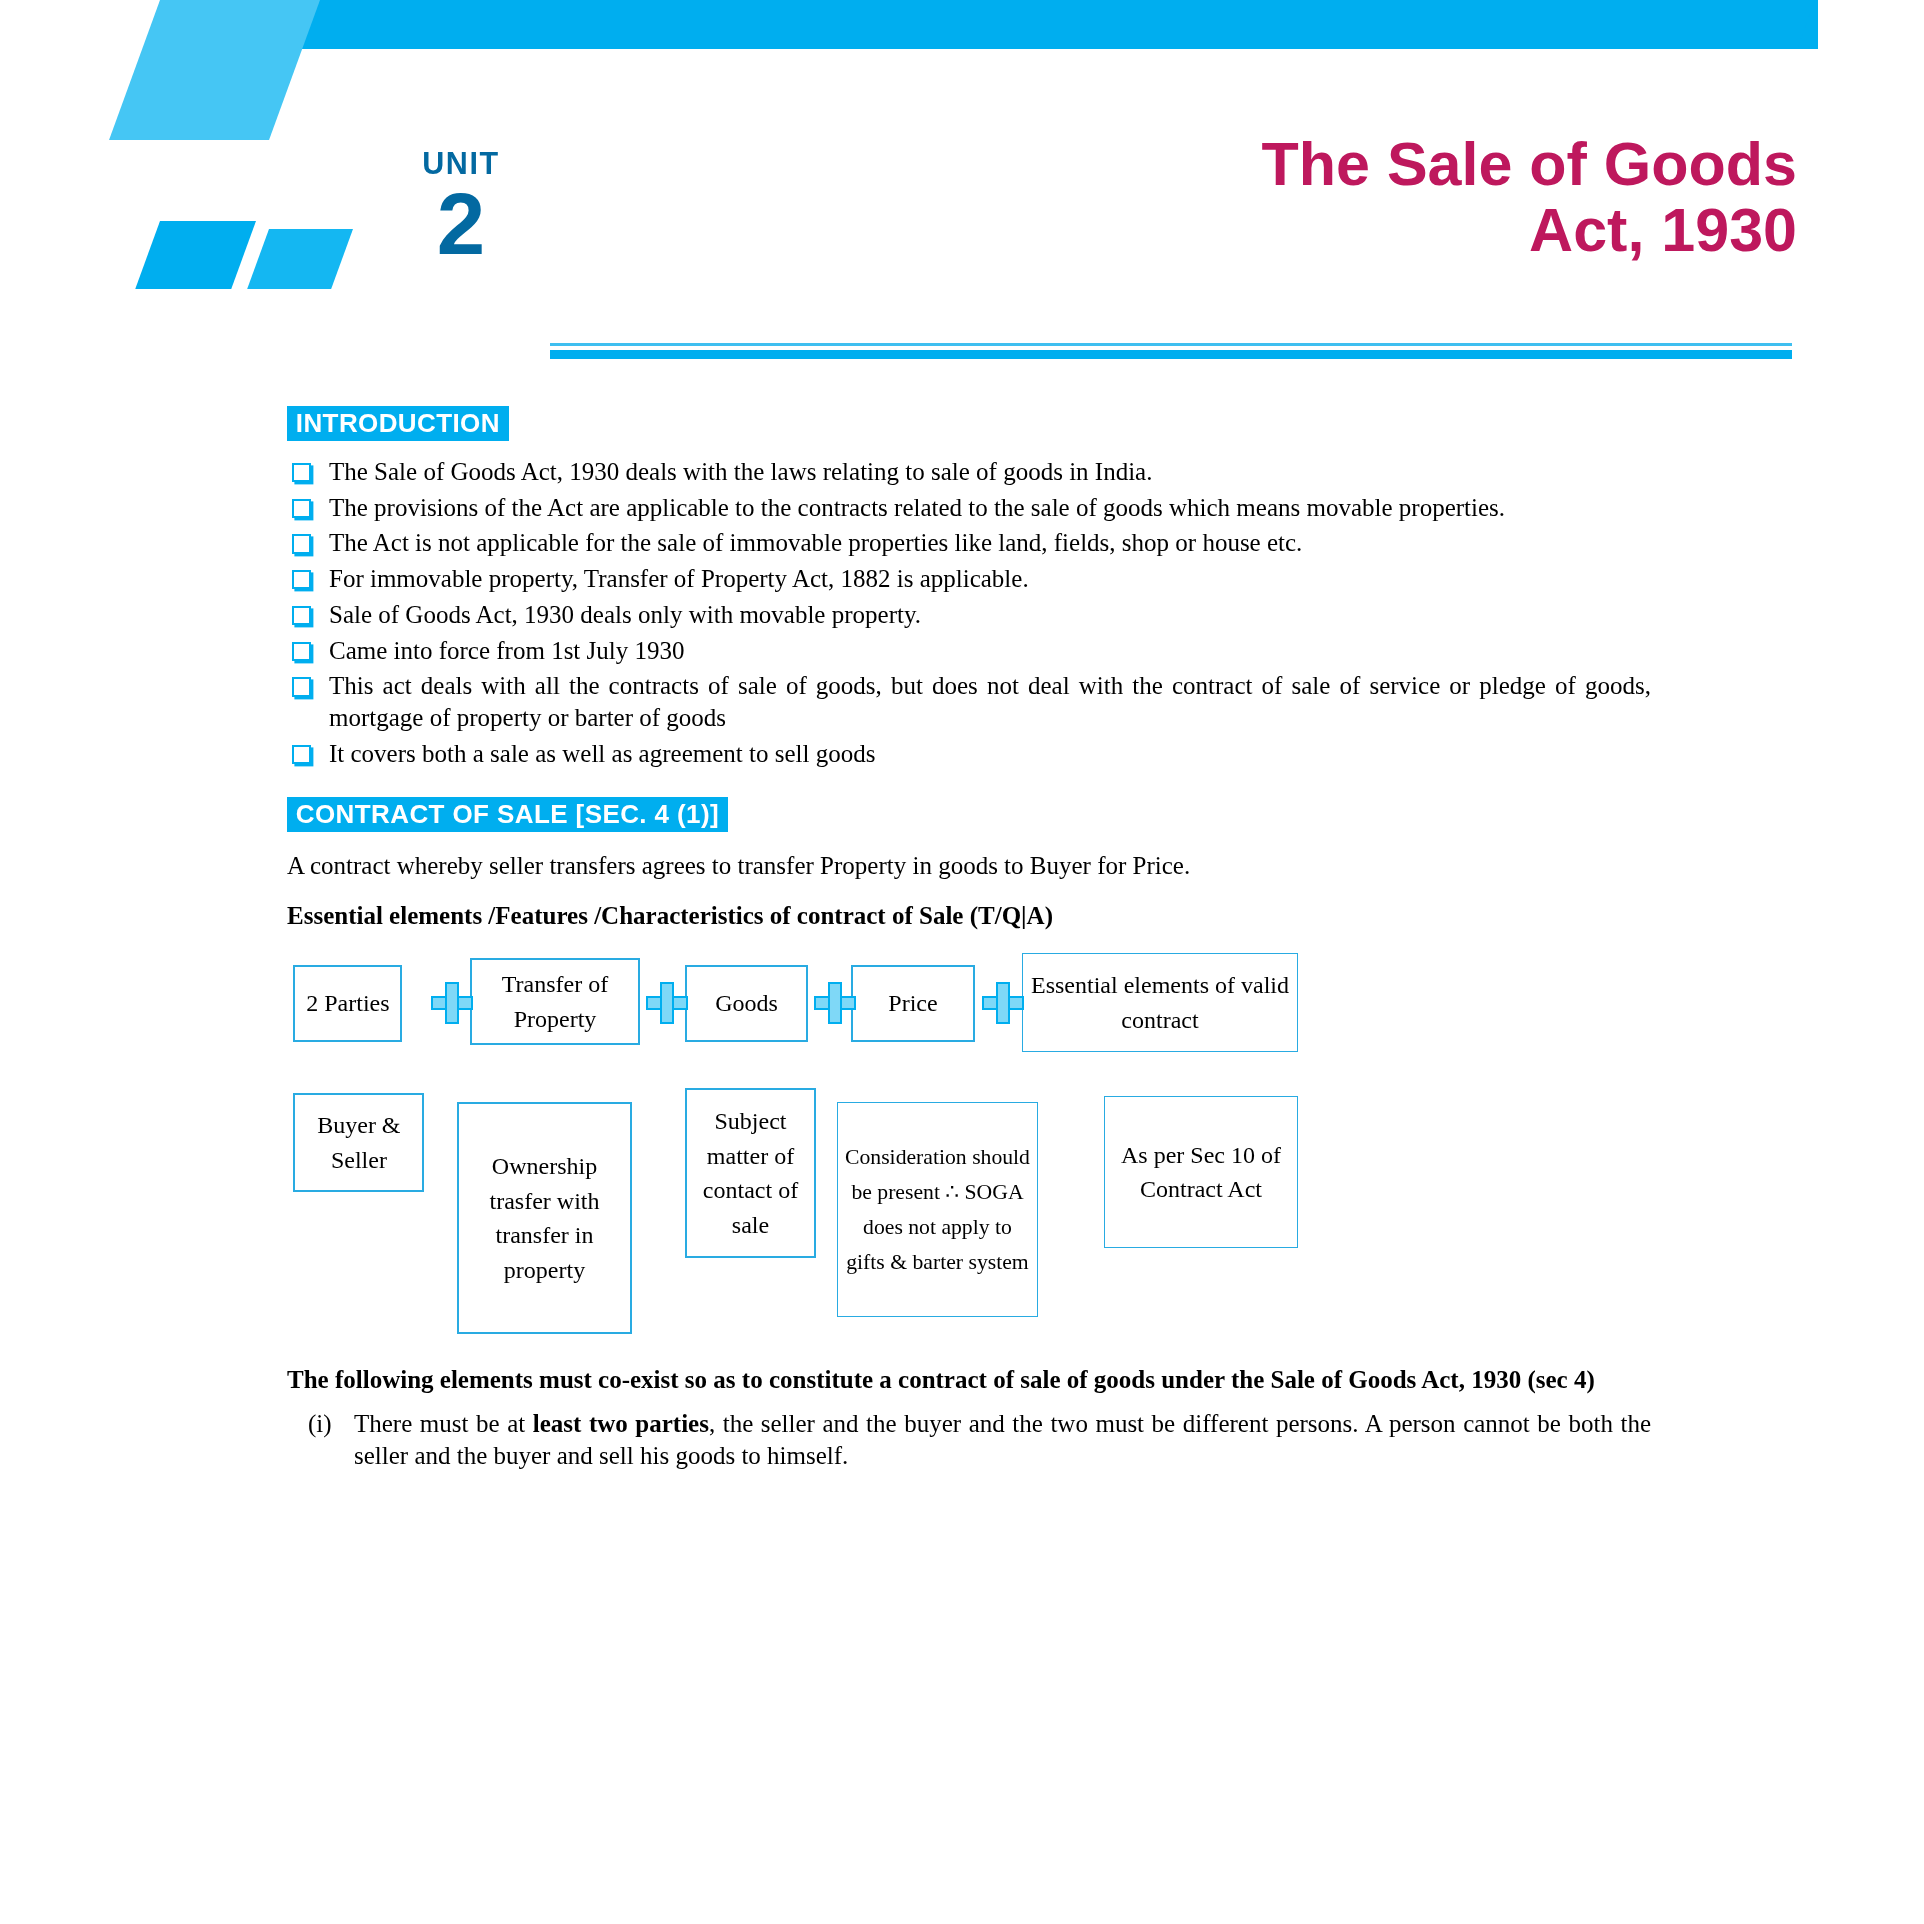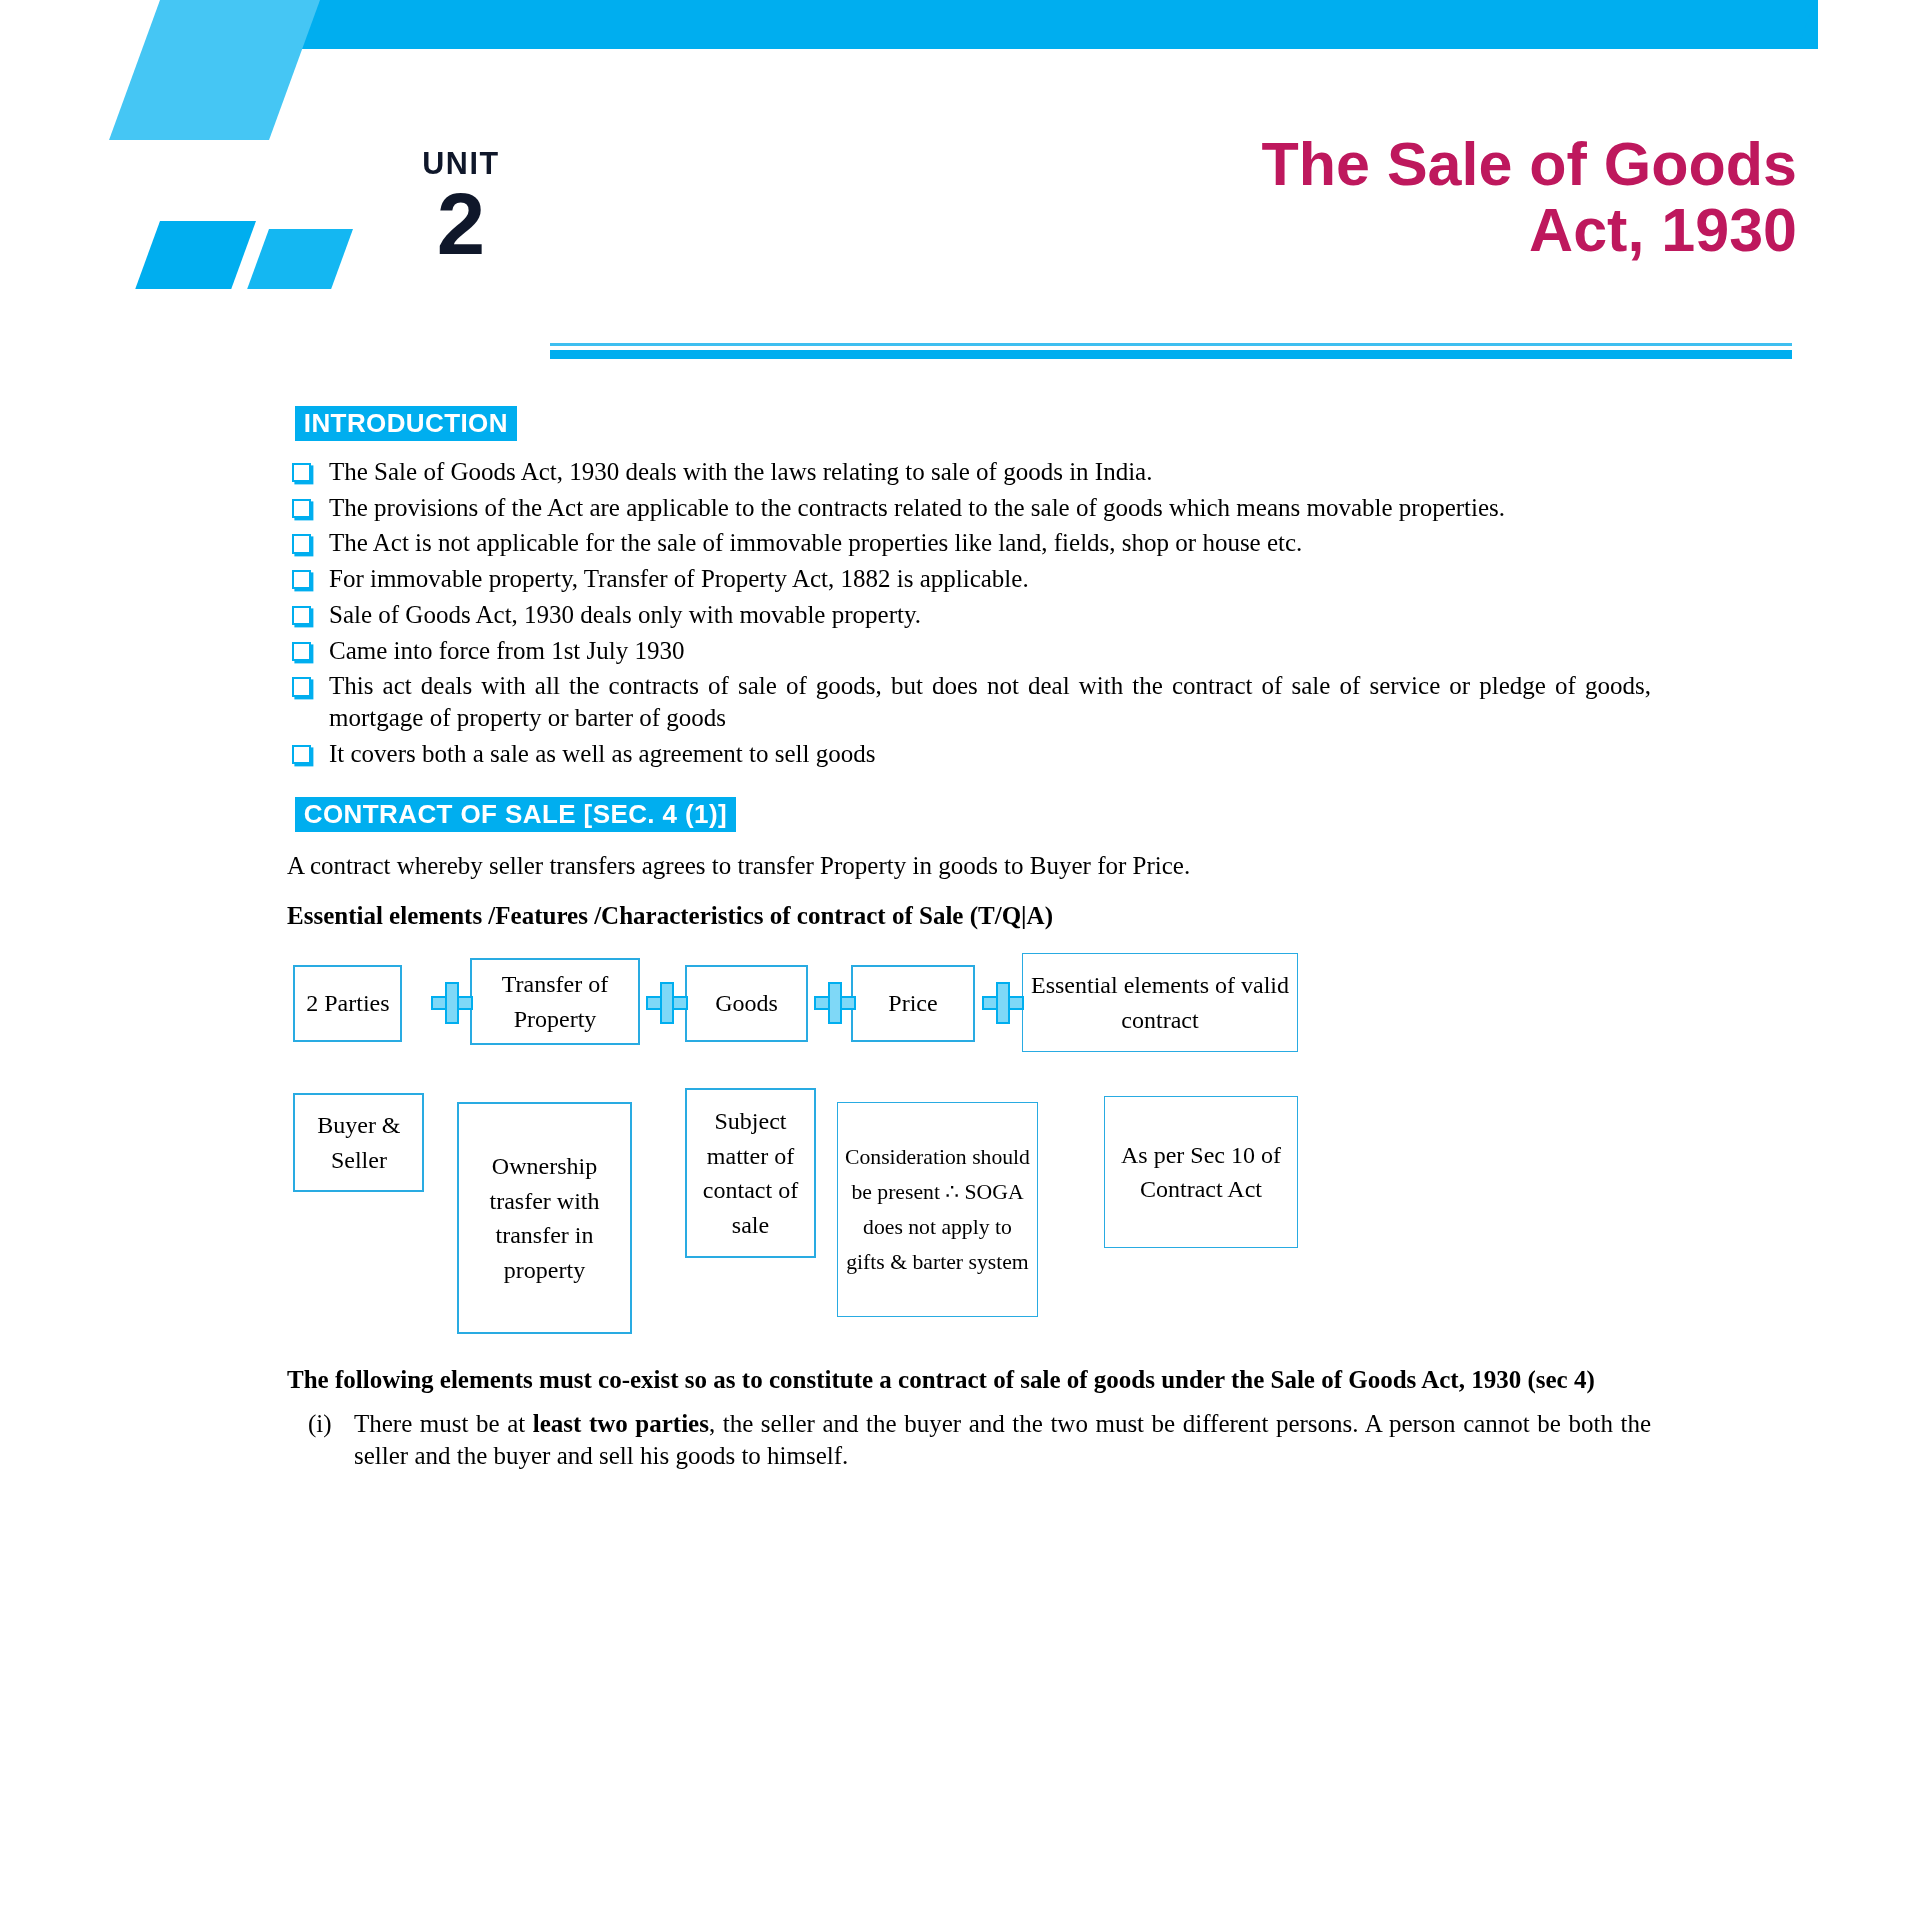--- a/index.html
+++ b/index.html
@@ -57,21 +57,21 @@
     transform: skewX(-20deg);
     transform-origin: top left;
   }
 
   
   .unit-block {
     position: absolute;
     left: 397px; top: 148px;
     width: 128px;
     text-align: center;
-    color: #0f172a;
+    color: #0369a1;
     font-family: "Liberation Sans", sans-serif;
   }
   .unit-word {
     font-size: 30.5px;
     font-weight: bold;
     letter-spacing: 1.6px;
     line-height: 1;
   }
   .unit-number {
     font-size: 87px;
@@ -118,21 +118,21 @@
     display: inline-block;
     background: #00AEEF;
     color: #ffffff;
     font-family: "Liberation Sans", sans-serif;
     font-weight: bold;
     font-size: 26px;
     letter-spacing: 0.4px;
     padding: 4px 8.8px 5.6px 8.8px;
     line-height: 1;
   }
-  .sec-head-wrap { margin-top: 4.8px; margin-left: 8px; }
+  .sec-head-wrap { margin-top: 4.8px; }
 
   ul.blist {
     list-style: none;
     margin: 14.4px 0 0 0;
     padding: 0;
   }
   ul.blist > li {
     position: relative;
     padding-left: 42px;
     font-size: 25px;

